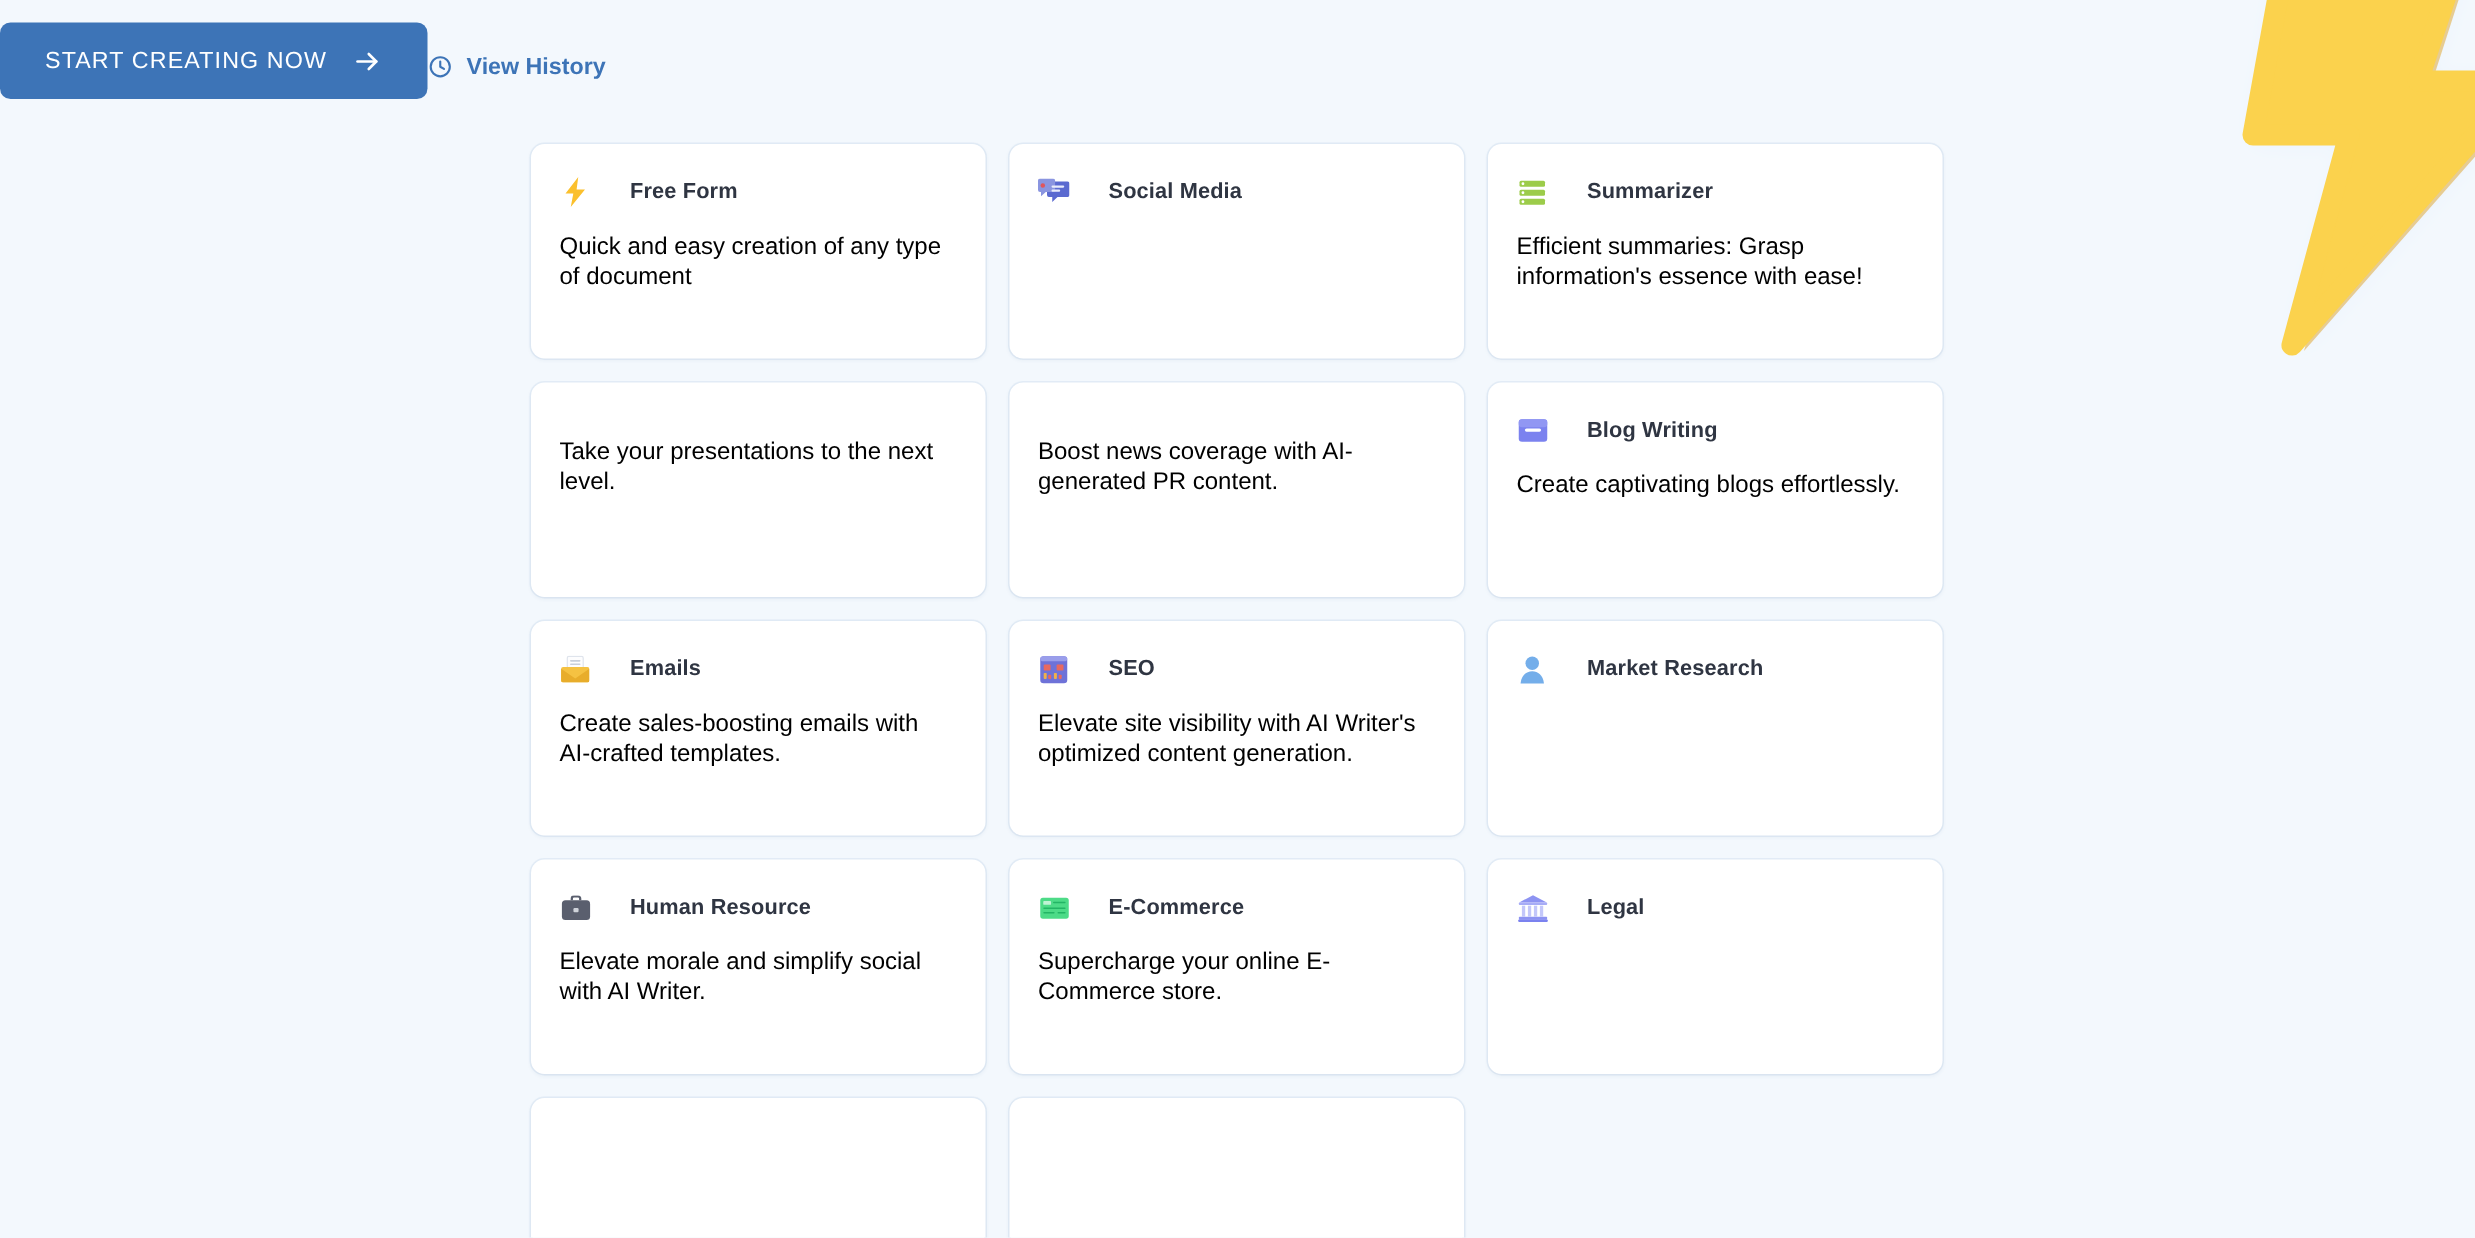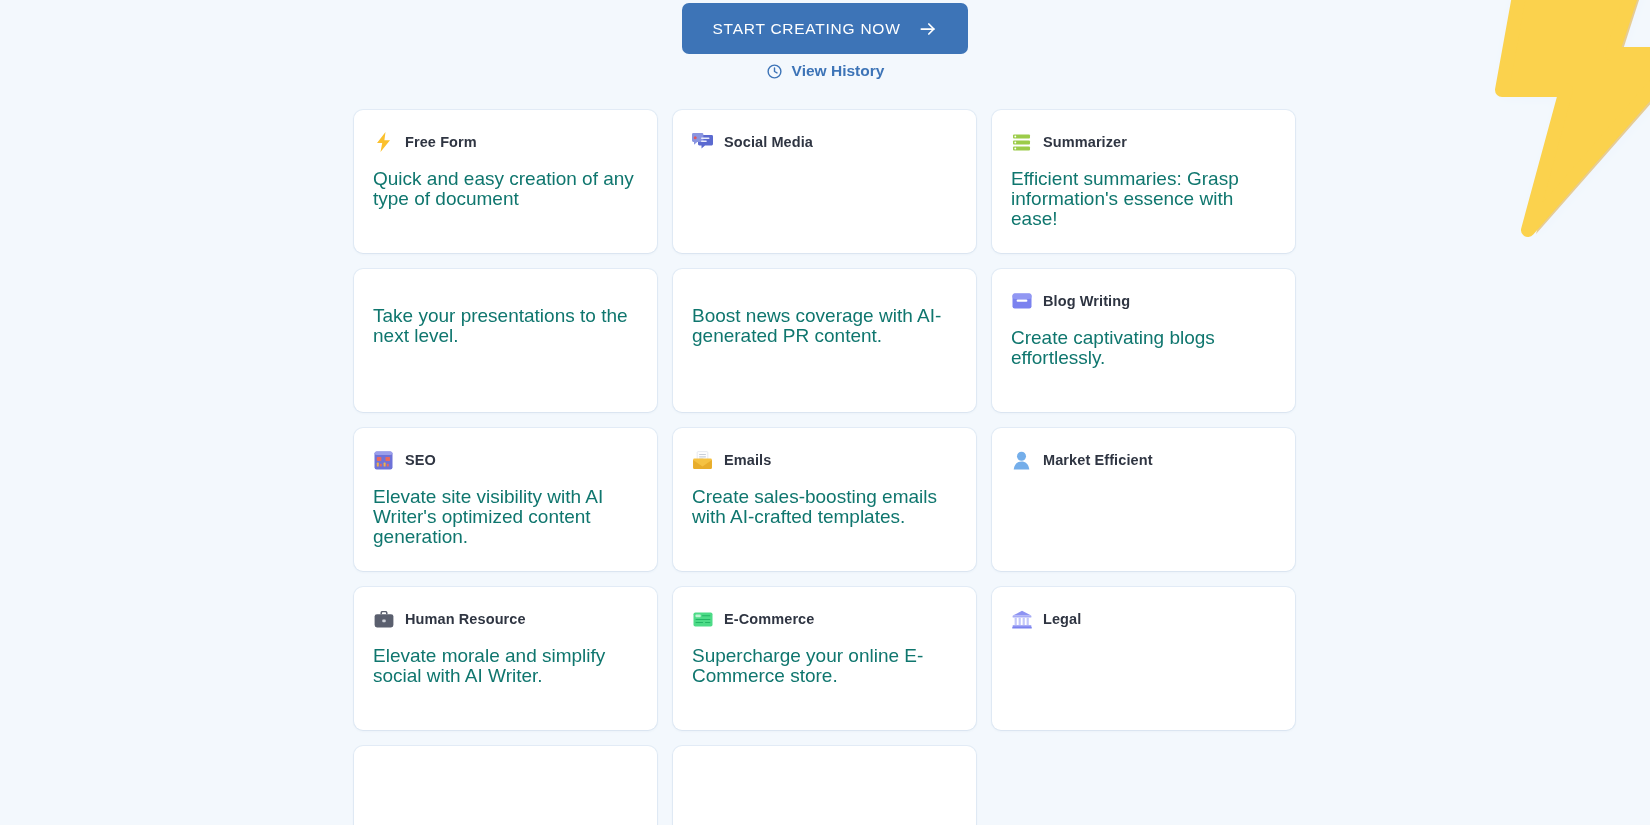--- a/index.html
+++ b/index.html
@@ -25,23 +25,23 @@
     height: 300px;
     pointer-events: none;
     z-index: 0;
   }
   .bolt-wrap svg { display: block; width: 100%; height: 100%; }
 
   
   .hero {
     position: relative;
     z-index: 2;
-    padding-top: 3px;
+    padding-top: 15px;
     display: flex;
-    flex-direction: column;
+    flex-direction: row;
     align-items: center;
   }
 
   .cta-button {
     background: #3d74b7;
     color: #ffffff;
     border: none;
     border-radius: 7px;
     height: 51px;
     padding: 0 30px;
@@ -88,21 +88,21 @@
     padding: 21px 19px 0 19px;
     box-shadow: 0 1px 3px rgba(49, 83, 130, 0.07),
                 0 0 0 1px rgba(224, 235, 246, 0.85);
     cursor: pointer;
     overflow: hidden;
   }
 
   .card-head {
     display: flex;
     align-items: center;
-    gap: 11px;
+    gap: 26px;
     height: 22px;
   }
 
   .card-icon {
     width: 21px;
     height: 21px;
     display: flex;
     align-items: center;
     justify-content: center;
     flex: 0 0 21px;
@@ -112,23 +112,23 @@
   .card-title {
     font-size: 14.5px;
     font-weight: bold;
     color: #2f3542;
     letter-spacing: 0.1px;
     white-space: nowrap;
   }
 
   .card-desc {
     margin-top: 16px;
-    font-size: 19px;
+    font-size: 16px;
     line-height: 20px;
-    color: #0f766e;
+    color: #000000;
     max-width: 262px;
   }
 
   
   .card.partial { height: 143px; }
 </style>
 </head>
 <body>
 
 <div class="bolt-wrap">
@@ -236,61 +236,61 @@
       </span>
       <span class="card-title">Blog Writing</span>
     </div>
     <div class="card-desc">Create captivating blogs effortlessly.</div>
   </div>
 
   <div class="card">
     <div class="card-head">
       <span class="card-icon">
         <svg width="19" height="19" viewBox="0 0 19 19">
+          <rect x="4.2" y="0.6" width="10.6" height="10.6" rx="1" fill="#fdfdfe" stroke="#dfe4ec" stroke-width="0.8"></rect>
+          <rect x="6" y="3" width="7" height="1.1" rx="0.55" fill="#c8cfda"></rect>
+          <rect x="6" y="5.3" width="7" height="1.1" rx="0.55" fill="#c8cfda"></rect>
+          <rect x="6" y="7.6" width="4.6" height="1.1" rx="0.55" fill="#c8cfda"></rect>
+          <path d="M1.4 7.6 H17.6 A1.3 1.3 0 0 1 18.9 8.9 V16.6 A1.3 1.3 0 0 1 17.6 17.9 H1.4 A1.3 1.3 0 0 1 0.1 16.6 V8.9 A1.3 1.3 0 0 1 1.4 7.6 Z" fill="#f5c242"></path>
+          <path d="M0.1 8.9 L9.5 15.4 L18.9 8.9 L18.9 16.6 A1.3 1.3 0 0 1 17.6 17.9 H1.4 A1.3 1.3 0 0 1 0.1 16.6 Z" fill="#e8ad2b"></path>
+        </svg>
+      </span>
+      <span class="card-title">Emails</span>
+    </div>
+    <div class="card-desc">Create sales-boosting emails with AI-crafted templates.</div>
+  </div>
+
+  <div class="card">
+    <div class="card-head">
+      <span class="card-icon">
+        <svg width="19" height="19" viewBox="0 0 19 19">
           <rect x="0.5" y="0.5" width="18" height="18" rx="2.2" fill="#6e72d8"></rect>
           <rect x="0.5" y="0.5" width="18" height="3.4" rx="2.2" fill="#9a9eeb"></rect>
           <rect x="2.8" y="6" width="4.6" height="4" rx="0.7" fill="#e8695f"></rect>
           <rect x="11.4" y="6" width="4.6" height="4" rx="0.7" fill="#e8695f"></rect>
           <rect x="2.8" y="11.6" width="2" height="4" rx="0.6" fill="#f0b04a"></rect>
           <rect x="5.8" y="12.8" width="2" height="2.8" rx="0.6" fill="#e8695f"></rect>
           <rect x="9.6" y="11.6" width="2" height="4" rx="0.6" fill="#f0b04a"></rect>
           <rect x="12.8" y="12.8" width="2" height="2.8" rx="0.6" fill="#e8695f"></rect>
         </svg>
       </span>
       <span class="card-title">SEO</span>
     </div>
     <div class="card-desc">Elevate site visibility with AI Writer's optimized content generation.</div>
   </div>
 
   <div class="card">
     <div class="card-head">
       <span class="card-icon">
-        <svg width="19" height="19" viewBox="0 0 19 19">
-          <rect x="4.2" y="0.6" width="10.6" height="10.6" rx="1" fill="#fdfdfe" stroke="#dfe4ec" stroke-width="0.8"></rect>
-          <rect x="6" y="3" width="7" height="1.1" rx="0.55" fill="#c8cfda"></rect>
-          <rect x="6" y="5.3" width="7" height="1.1" rx="0.55" fill="#c8cfda"></rect>
-          <rect x="6" y="7.6" width="4.6" height="1.1" rx="0.55" fill="#c8cfda"></rect>
-          <path d="M1.4 7.6 H17.6 A1.3 1.3 0 0 1 18.9 8.9 V16.6 A1.3 1.3 0 0 1 17.6 17.9 H1.4 A1.3 1.3 0 0 1 0.1 16.6 V8.9 A1.3 1.3 0 0 1 1.4 7.6 Z" fill="#f5c242"></path>
-          <path d="M0.1 8.9 L9.5 15.4 L18.9 8.9 L18.9 16.6 A1.3 1.3 0 0 1 17.6 17.9 H1.4 A1.3 1.3 0 0 1 0.1 16.6 Z" fill="#e8ad2b"></path>
-        </svg>
-      </span>
-      <span class="card-title">Emails</span>
-    </div>
-    <div class="card-desc">Create sales-boosting emails with AI-crafted templates.</div>
-  </div>
-
-  <div class="card">
-    <div class="card-head">
-      <span class="card-icon">
         <svg width="17" height="19" viewBox="0 0 17 19">
           <circle cx="8.5" cy="5.2" r="4.5" fill="#74aeea"></circle>
           <path d="M0.7 18.6 C1.3 13.1 4.7 10.5 8.5 10.5 C12.3 10.5 15.7 13.1 16.3 18.6 Z" fill="#74aeea"></path>
         </svg>
       </span>
-      <span class="card-title">Market Efficient</span>
+      <span class="card-title">Market Research</span>
     </div>
   </div>
 
   <div class="card">
     <div class="card-head">
       <span class="card-icon">
         <svg width="20" height="17" viewBox="0 0 20 17">
           <path d="M7.2 3.2 V2.1 A1.5 1.5 0 0 1 8.7 0.6 H11.3 A1.5 1.5 0 0 1 12.8 2.1 V3.2" fill="none" stroke="#5a5f6e" stroke-width="1.5"></path>
           <rect x="0.6" y="3.2" width="18.8" height="13.2" rx="2.4" fill="#5a5f6e"></rect>
           <rect x="8.3" y="8.4" width="3.4" height="2.8" rx="0.7" fill="#cfd3da"></rect>

